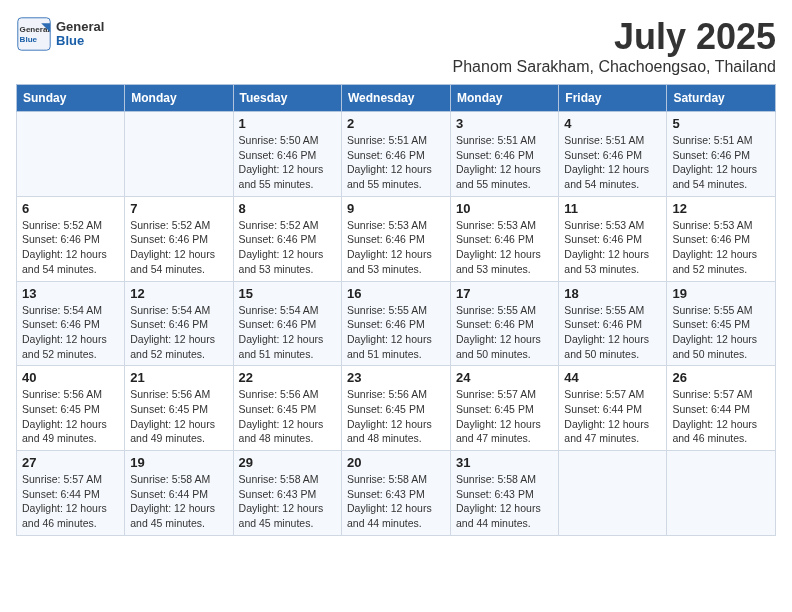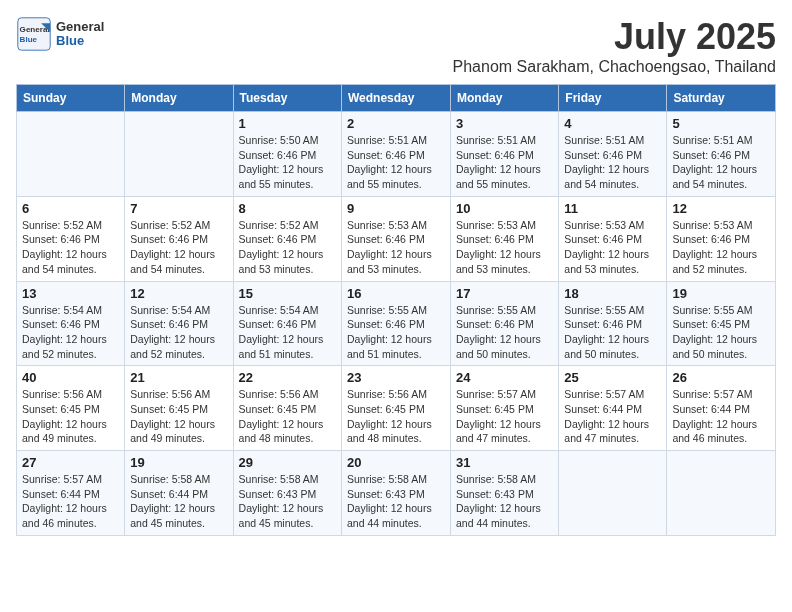--- a/index.html
+++ b/index.html
@@ -218,21 +218,21 @@
         </td>
         <td>
           <div class="day-num">23</div>
           <div class="day-detail">Sunrise: 5:56 AM<br>Sunset: 6:45 PM<br>Daylight: 12 hours and 48 minutes.</div>
         </td>
         <td>
           <div class="day-num">24</div>
           <div class="day-detail">Sunrise: 5:57 AM<br>Sunset: 6:45 PM<br>Daylight: 12 hours and 47 minutes.</div>
         </td>
         <td>
-          <div class="day-num">25</div>
+          <div class="day-num">44</div>
           <div class="day-detail">Sunrise: 5:57 AM<br>Sunset: 6:44 PM<br>Daylight: 12 hours and 47 minutes.</div>
         </td>
         <td>
           <div class="day-num">26</div>
           <div class="day-detail">Sunrise: 5:57 AM<br>Sunset: 6:44 PM<br>Daylight: 12 hours and 46 minutes.</div>
         </td>
       </tr>
       <tr>
         <td>
           <div class="day-num">27</div>

